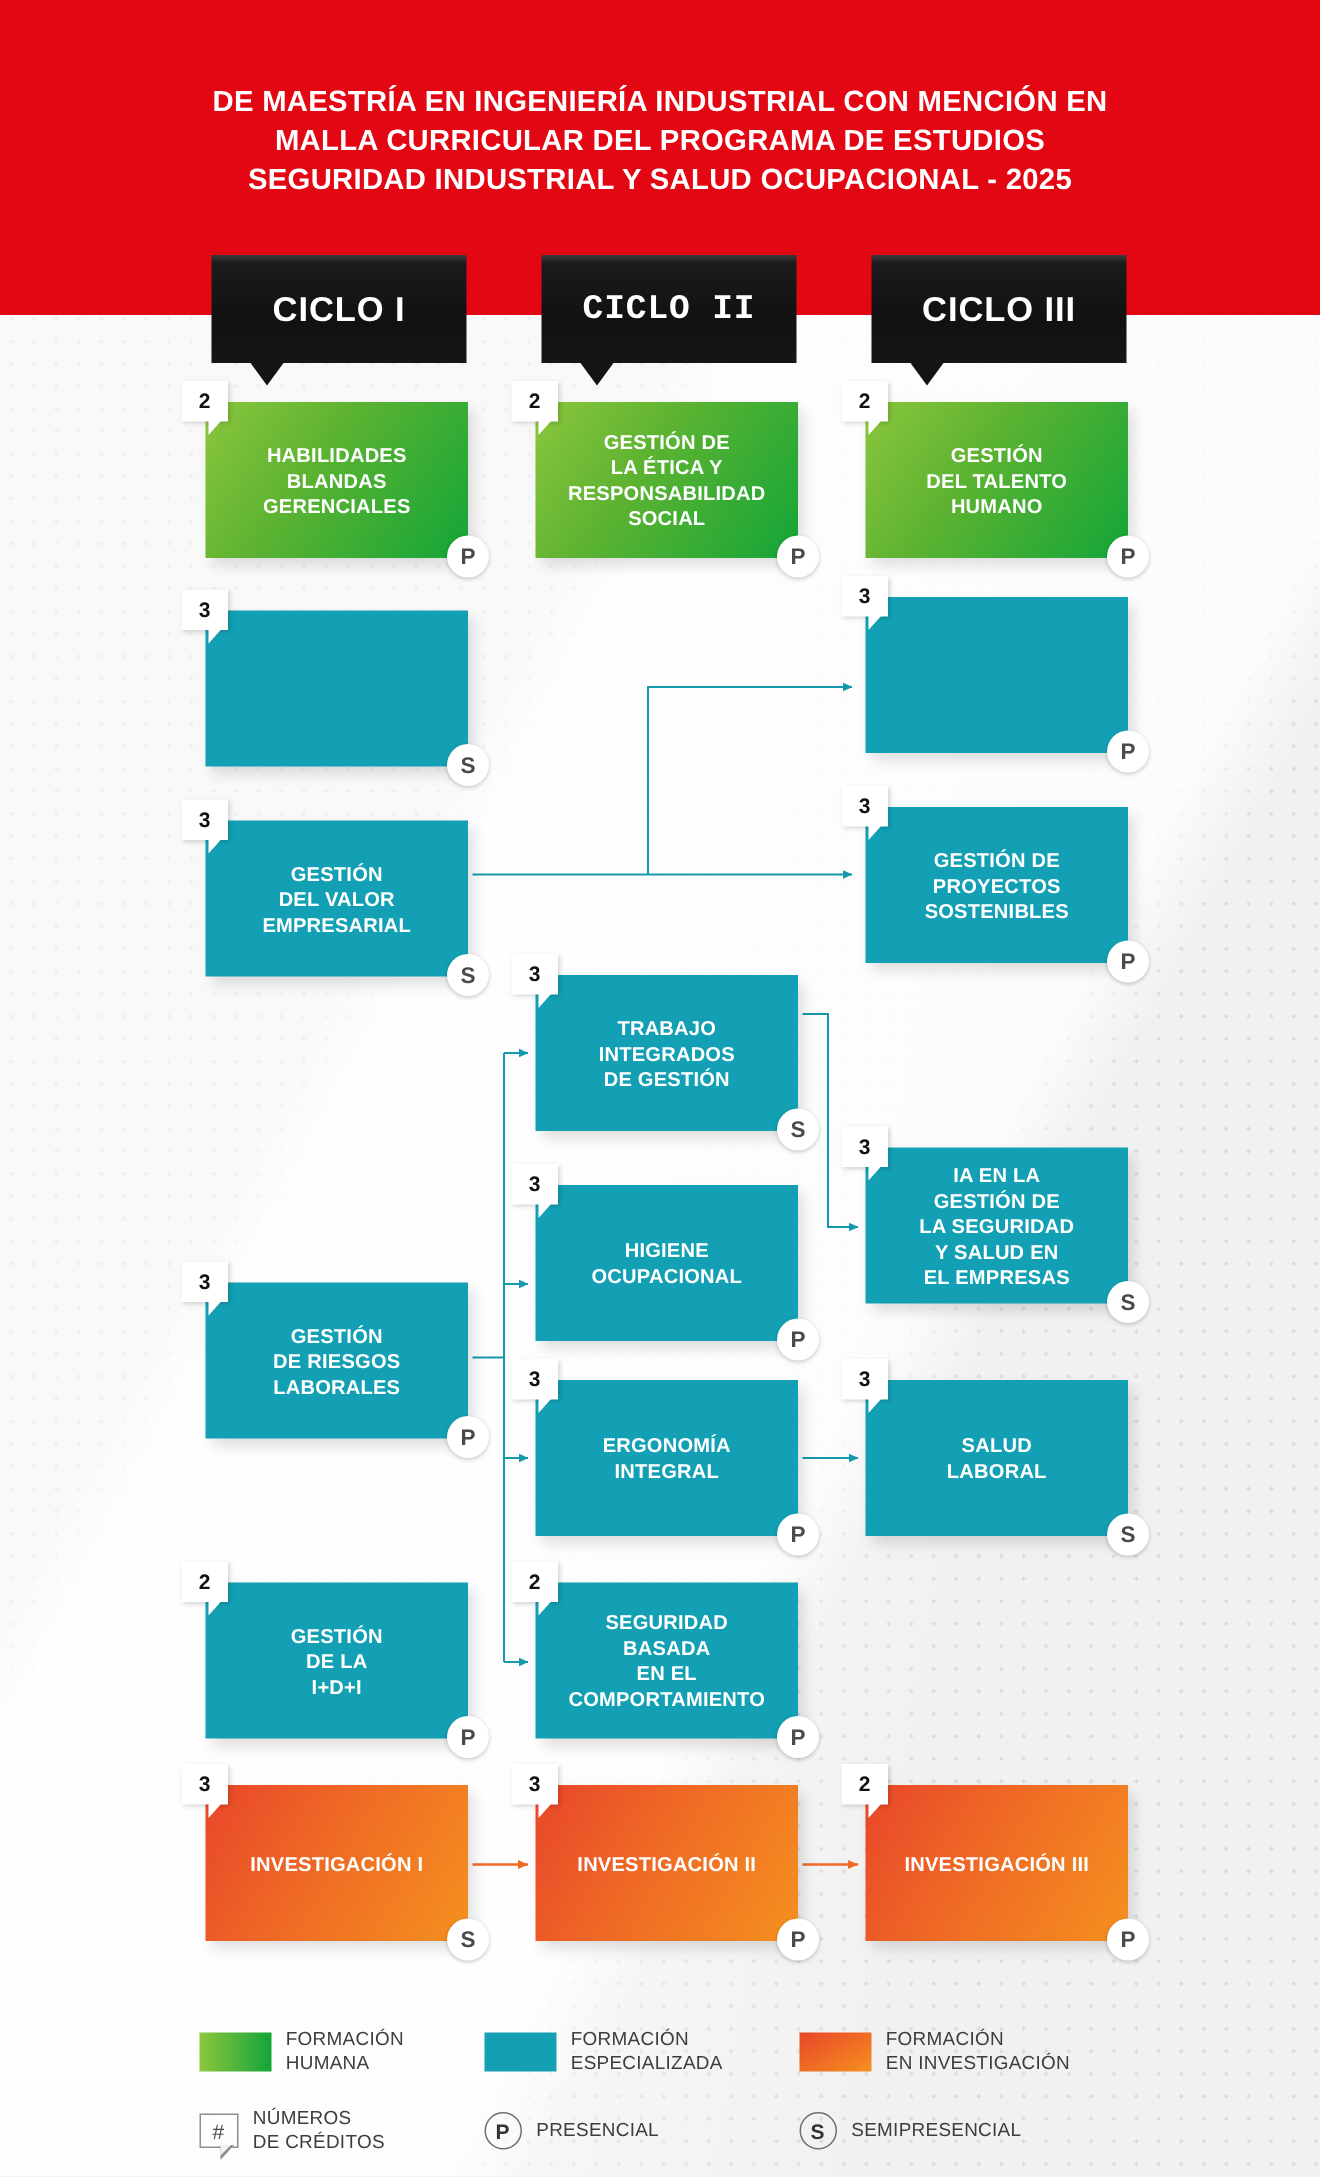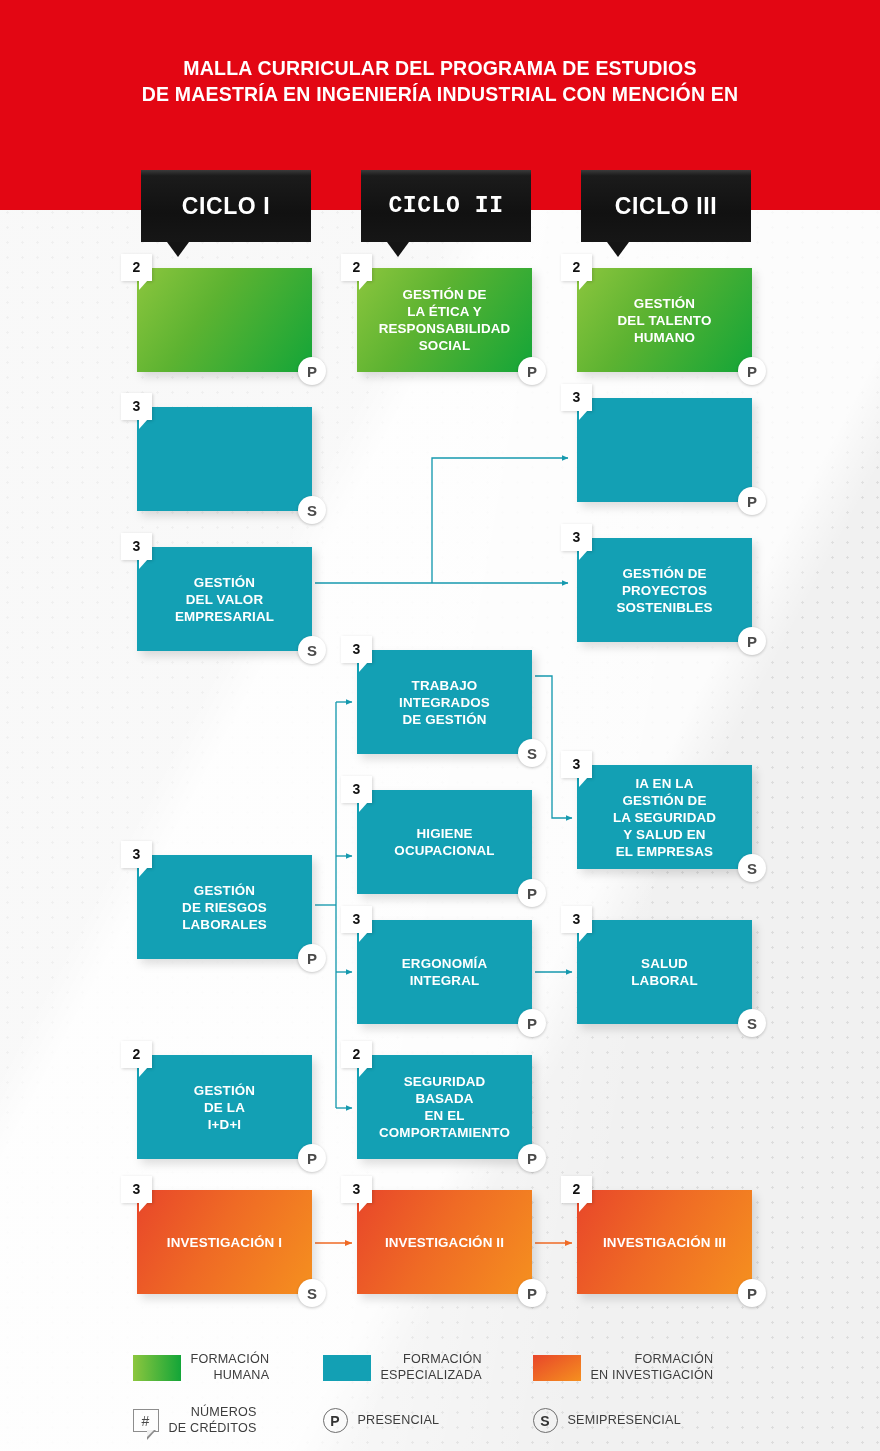--- a/index.html
+++ b/index.html
@@ -105,21 +105,21 @@
     font-size:15px; font-weight:bold;
     display:flex; align-items:center; justify-content:center;
     box-shadow:0 1px 3px rgba(0,0,0,.22);
     z-index:5;
   }
 
   
   .conn{ position:absolute; left:0; top:0; width:880px; height:1451px; z-index:2; pointer-events:none; }
 
   
-  .legend{ position:absolute; left:0; top:1352px; width:880px;text-align:right; }
+  .legend{ position:absolute; left:0; top:1352px; width:880px; }
   .legend-row{ display:flex; justify-content:center; align-items:center; }
   .legend-row.r1{ gap:0; }
   .lg-item{ display:flex; align-items:center; }
   .lg-sw{ width:48px; height:26px; flex:0 0 auto; }
   .lg-sw.green{ background:linear-gradient(90deg,#8cc63e 0%,#13a538 100%); }
   .lg-sw.teal{ background:#13a0b4; }
   .lg-sw.orange{ background:linear-gradient(150deg,#e8462a 0%,#f5901f 100%); }
   .lg-txt{
     margin-left:10px; color:#3d3d3d;
     font-size:12.6px; line-height:15.5px; letter-spacing:.2px;
@@ -151,22 +151,23 @@
 
 <div id="stage">
 
   <div class="bg-base"></div>
   <div class="bg-dots"></div>
   <div class="bg-sheen"></div>
   <div class="bg-diag"></div>
 
   <div class="header">
     <div class="header-title" id="header-title">
+        <span>DE MAESTRÍA EN INGENIERÍA INDUSTRIAL CON MENCIÓN EN</span>
         <span>MALLA CURRICULAR DEL PROGRAMA DE ESTUDIOS</span>
-        <span>DE MAESTRÍA EN INGENIERÍA INDUSTRIAL CON MENCIÓN EN</span>
+        <span>SEGURIDAD INDUSTRIAL Y SALUD OCUPACIONAL - 2025</span>
       </div>
   </div>
 
   <svg class="conn" viewBox="0 0 880 1451" xmlns="http://www.w3.org/2000/svg">
     <defs>
       <marker id="ar" markerWidth="7" markerHeight="7" refX="6" refY="3.2" orient="auto" markerUnits="userSpaceOnUse">
         <path d="M0,0.4 L6.4,3.2 L0,6" fill="#1699ae"></path>
       </marker>
       <marker id="aro" markerWidth="8" markerHeight="8" refX="7" refY="3.6" orient="auto" markerUnits="userSpaceOnUse">
         <path d="M0,0.5 L7.2,3.6 L0,6.7" fill="#ef6a25"></path>
@@ -202,20 +203,23 @@
       <div class="cycle" style="left: 361px; top: 170px; width: 170px; font-family: Liberation Mono, monospace;">
         <span>CICLO II</span>
       </div>
       <div class="cycle" style="left: 581px; top: 170px; width: 170px;">
         <span>CICLO III</span>
       </div>
     </div>
   <div id="boxes-host">
       <div class="box green" style="left: 137px; top: 268px; width: 175px; height: 104px;">
         <div class="credit">2</div>
+        <div class="lbl">HABILIDADES
+BLANDAS
+GERENCIALES</div>
         <div class="mod">P</div>
       </div>
       <div class="box green" style="left: 357px; top: 268px; width: 175px; height: 104px;">
         <div class="credit">2</div>
         <div class="lbl">GESTIÓN DE
 LA ÉTICA Y
 RESPONSABILIDAD
 SOCIAL</div>
         <div class="mod">P</div>
       </div>

